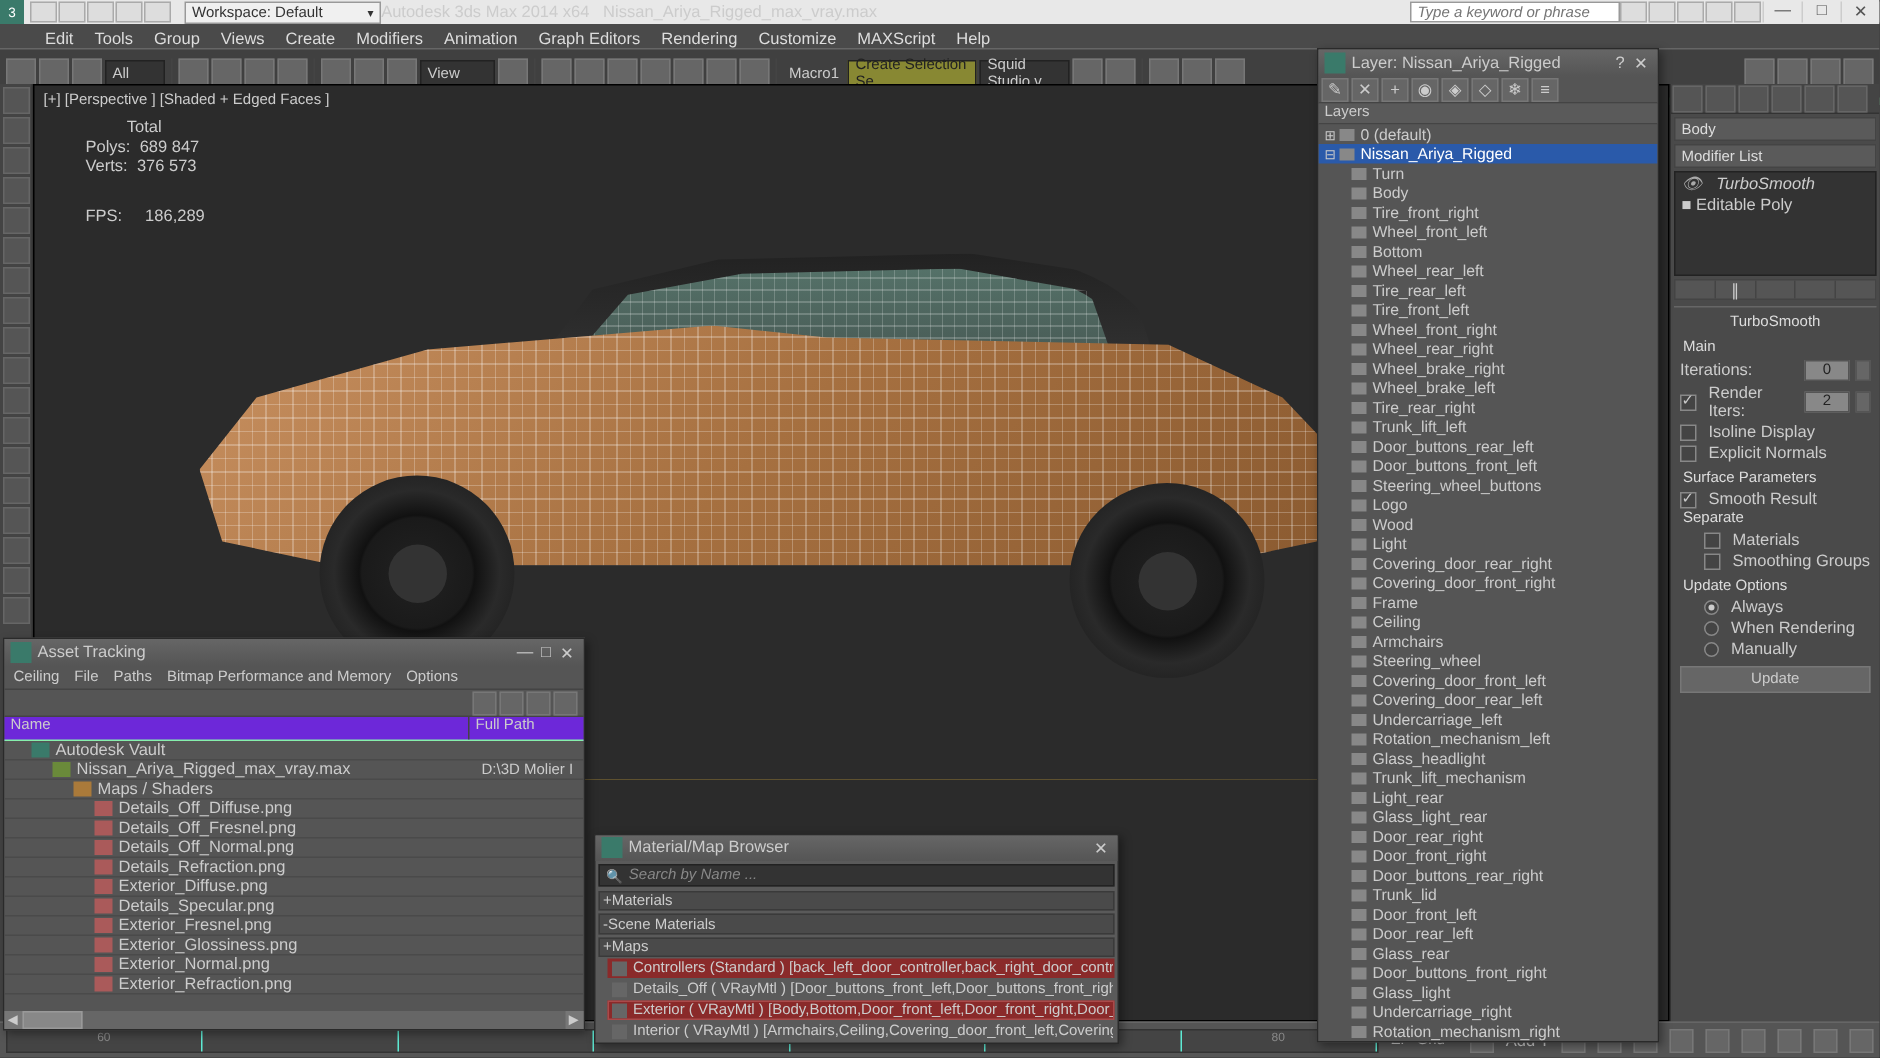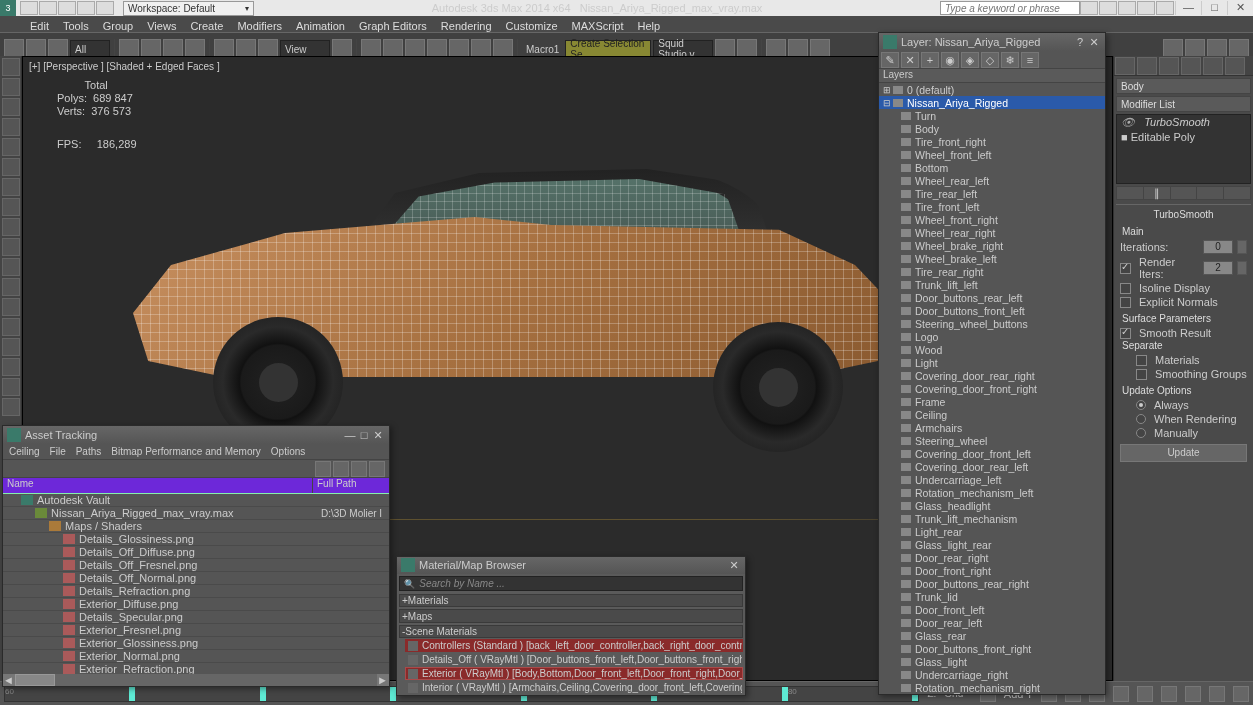--- a/index.html
+++ b/index.html
@@ -2,21 +2,21 @@
 <html><head>
 <meta charset="utf-8">
 <style>
 * { margin:0; padding:0; box-sizing:border-box; font-family:"Segoe UI",Tahoma,sans-serif; font-size:11px; color:#ccc; user-select:none; }
 body { background:#5a5a5a; width:1253px; height:705px; overflow:hidden; position:relative; }
 .titlebar { height:16px; background:#e8e8e8; display:flex; align-items:center; }
 .titlebar .logo { width:16px; height:16px; background:#3a7a6a; margin-right:4px; display:flex; align-items:center; justify-content:center; color:#fff; font-size:9px; }
 .titlebar .tbtn { width:18px; height:14px; background:#ddd; border:1px solid #aaa; margin-right:1px; }
 .titlebar .ws { margin-left:8px; color:#333; font-size:10px; padding:1px 4px; border:1px solid #999; background:#f0f0f0; display:flex; align-items:center; }
 .titlebar .ws::after { content:"▾"; margin-left:30px; font-size:8px; }
-.titlebar .apptitle { flex:1; text-align:center; color:#444; font-size:11px; }
+.titlebar .apptitle { flex:1; color:#444; font-size:11px; }
 .titlebar .search { width:140px; height:14px; background:#fff; border:1px solid #999; color:#999; font-style:italic; font-size:10px; padding-left:4px; }
 .titlebar .wbtn { width:26px; height:14px; background:#e8e8e8; border-left:1px solid #ccc; text-align:center; color:#555; }
 .menubar { height:16px; background:#4a4a4a; display:flex; align-items:flex-end; padding-left:30px; gap:14px; }
 .menubar span { font-size:11px; color:#ddd; cursor:default; }
 .toolbar { height:24px; background:#404040; border-top:1px solid #666; border-bottom:5px solid #86efac; display:flex; align-items:center; padding:16px 4px; gap:2px; }
 .toolbar .tb { width:20px; height:20px; background:#666; border:1px solid #777; }
 .toolbar .sel { height:18px; background:#333; color:#ccc; border:1px solid #222; padding:0 4px; font-size:10px; display:flex; align-items:center; }
 .toolbar .yellow { background:#888833; color:#222; }
 .toolbar .sep { width:1px; height:20px; background:#444; margin:0 2px; }
 .main { position:absolute; top:56px; left:0; right:0; bottom:24px; display:flex; }
@@ -50,21 +50,21 @@
 .paramrow label { flex:1; }
 .paramrow .num { width:30px; height:14px; background:#888; border:1px solid #555; color:#222; text-align:center; font-size:10px; }
 .paramrow .spin { width:10px; height:14px; background:#666; border:1px solid #555; }
 .chk { width:11px; height:11px; border:1px solid #888; background:#444; display:inline-block; margin-right:4px; position:relative; }
 .chk.on::after { content:"✓"; position:absolute; top:-3px; left:0; font-size:10px; color:#ccc; }
 .rad { width:10px; height:10px; border:1px solid #888; border-radius:50%; background:#444; display:inline-block; margin-right:4px; position:relative; }
 .rad.on::after { content:""; position:absolute; top:2px; left:2px; width:4px; height:4px; background:#ccc; border-radius:50%; }
 .btn { height:18px; background:#666; border:1px solid #777; text-align:center; line-height:16px; font-size:10px; margin:4px; }
 .statusbar { position:absolute; bottom:0; left:0; right:0; height:24px; background:#555; border-top:1px solid #666; display:flex; align-items:center; padding:0 4px; gap:8px; }
 .statusbar .timeline { flex:1; height:16px; background:#444; border:1px solid #333; position:relative; display:flex; }
-.statusbar .tick { flex:1; border-right:6px solid #5eead4; font-size:8px; color:#888; text-align:left; padding-right:1px; }
+.statusbar .tick { flex:1; border-right:1px solid #5eead4; font-size:8px; color:#888; text-align:center; padding-right:1px; }
 .statusbar .coord { font-size:10px; color:#ccc; }
 .statusbar .gridlbl { font-size:10px; }
 .statusbar .pb { width:16px; height:16px; background:#666; border:1px solid #777; }
 
 .floatwin { position:absolute; background:#5a5a5a; border:1px solid #2a2a2a; box-shadow:2px 2px 6px rgba(0,0,0,0.4); display:flex; flex-direction:column; }
 .floatwin .fwtitle { height:18px; background:linear-gradient(#666,#555); display:flex; align-items:center; padding:0 4px; font-size:11px; color:#ddd; }
 .floatwin .fwtitle .fwicon { width:14px; height:14px; background:#3a7a6a; margin-right:4px; }
 .floatwin .fwtitle .spacer { flex:1; }
 .floatwin .fwtitle .fwclose { width:14px; text-align:center; color:#ccc; cursor:default; }
 
@@ -368,25 +368,20 @@
         <div class="nm">Nissan_Ariya_Rigged_max_vray.max</div>
         <div class="pth">D:\3D Molier I</div>
       </div>
       <div class="atrow">
         <div class="ic folder"></div>
         <div class="nm">Maps / Shaders</div>
         <div class="pth"></div>
       </div>
       <div class="atrow">
         <div class="ic img"></div>
-        <div class="nm">Details_Glossiness.png</div>
-        <div class="pth"></div>
-      </div>
-      <div class="atrow">
-        <div class="ic img"></div>
         <div class="nm">Details_Off_Diffuse.png</div>
         <div class="pth"></div>
       </div>
       <div class="atrow">
         <div class="ic img"></div>
         <div class="nm">Details_Off_Fresnel.png</div>
         <div class="pth"></div>
       </div>
       <div class="atrow">
         <div class="ic img"></div>
@@ -439,22 +434,22 @@
 
 <div class="floatwin mbwin">
   <div class="fwtitle">
       <div class="fwicon"></div>
       <span>Material/Map Browser</span>
       <div class="spacer"></div>
       <span class="fwclose">✕</span>
     </div>
   <div class="mbsearch">Search by Name ...</div>
   <div class="mbcat">Materials</div>
+  <div class="mbcat open">Scene Materials</div>
   <div class="mbcat">Maps</div>
-  <div class="mbcat open">Scene Materials</div>
   <div id="mblist">
       <div class="mbitem red"><div class="mic"></div>Controllers (Standard ) [back_left_door_controller,back_right_door_controller,...</div>
       <div class="mbitem"><div class="mic"></div>Details_Off ( VRayMtl ) [Door_buttons_front_left,Door_buttons_front_right,Do...</div>
       <div class="mbitem red sel"><div class="mic"></div>Exterior ( VRayMtl ) [Body,Bottom,Door_front_left,Door_front_right,Door_rea...</div>
       <div class="mbitem"><div class="mic"></div>Interior ( VRayMtl ) [Armchairs,Ceiling,Covering_door_front_left,Covering_do...</div>
     </div>
 </div>
 
 <div class="floatwin lywin">
   <div class="fwtitle">

